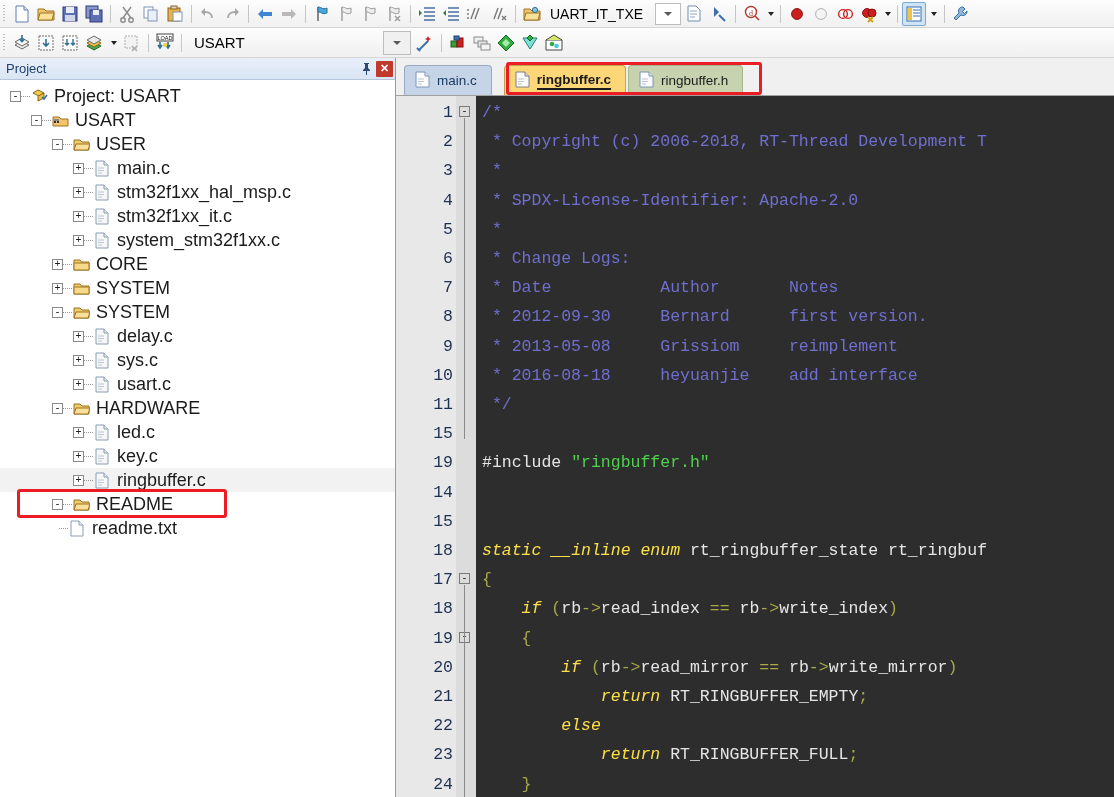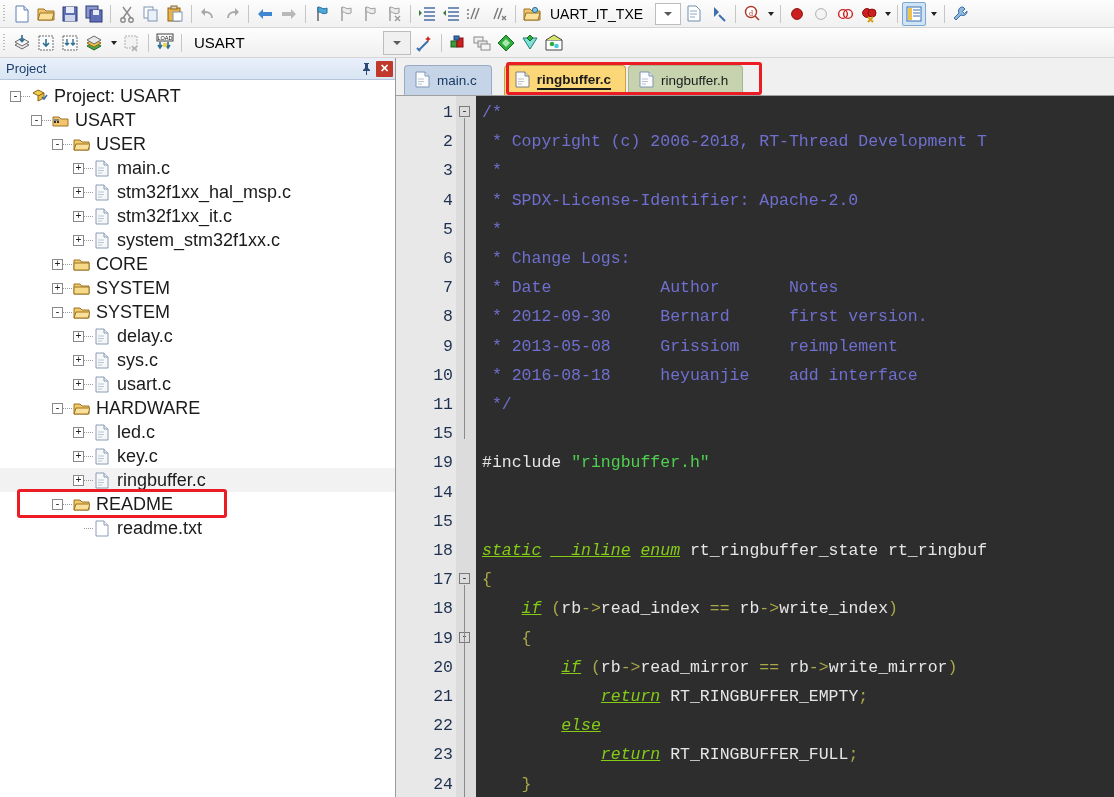--- a/index.html
+++ b/index.html
@@ -99,21 +99,21 @@
   .fold{ width:11px;height:11px;border:1px solid #7a7a7a;background:#dcdcdc;
          display:flex;align-items:center;justify-content:center;
          font-size:10px;line-height:8px;color:#222; position:absolute; left:3px; }
   .foldline{ position:absolute; left:8px; width:1px; background:#8a8a8a; }
   .code{
     flex:1; font-family:"Liberation Mono", monospace; font-size:16.5px; line-height:29.2px;
     color:#e6e6e6; padding:2px 0 0 6px; white-space:pre; overflow:hidden;
     background:#2d2d2d;
   }
   .cmt{ color:#6f6fd0; }
-  .kw { color:#84cc16; font-style:italic;text-decoration:underline; }
+  .kw { color:#fde047; font-style:italic; }
   .str{ color:#4fd14f; }
   .pre{ color:#e5e5e5; }
   .op { color:#a8a848; }
   .id { color:#e6e6e6; }
 </style>
 </head>
 <body>
 
 <div id="app">
 
@@ -670,21 +670,21 @@
               <span class="exp">-</span>
               <span class="dots"></span>
               <span class="ico">
                 <svg width="17" height="17" viewBox="0 0 17 17">
                   <path d="M1 4h6l2 2h7v8H1z" fill="#f0c96b" stroke="#9c7224"></path>
                   <path d="M3 8h14l-2 6H1z" fill="#fbe09a" stroke="#9c7224"></path>
                 </svg>
               </span>
               <span class="nlabel">README</span>
             </div>
-            <div class="node" style="padding-left: 73px;">
+            <div class="node" style="padding-left: 48px;">
               <span class="expspace"></span>
               <span class="dots"></span>
               <span class="ico">
                 <svg width="17" height="17" viewBox="0 0 17 17">
                   <path d="M2 1h8l4 4v11H2z" fill="#fff" stroke="#8a9cb5"></path>
                   <path d="M10 1v4h4" fill="#eef3f9" stroke="#8a9cb5"></path>
                 </svg>
               </span>
               <span class="nlabel">readme.txt</span>
             </div>

